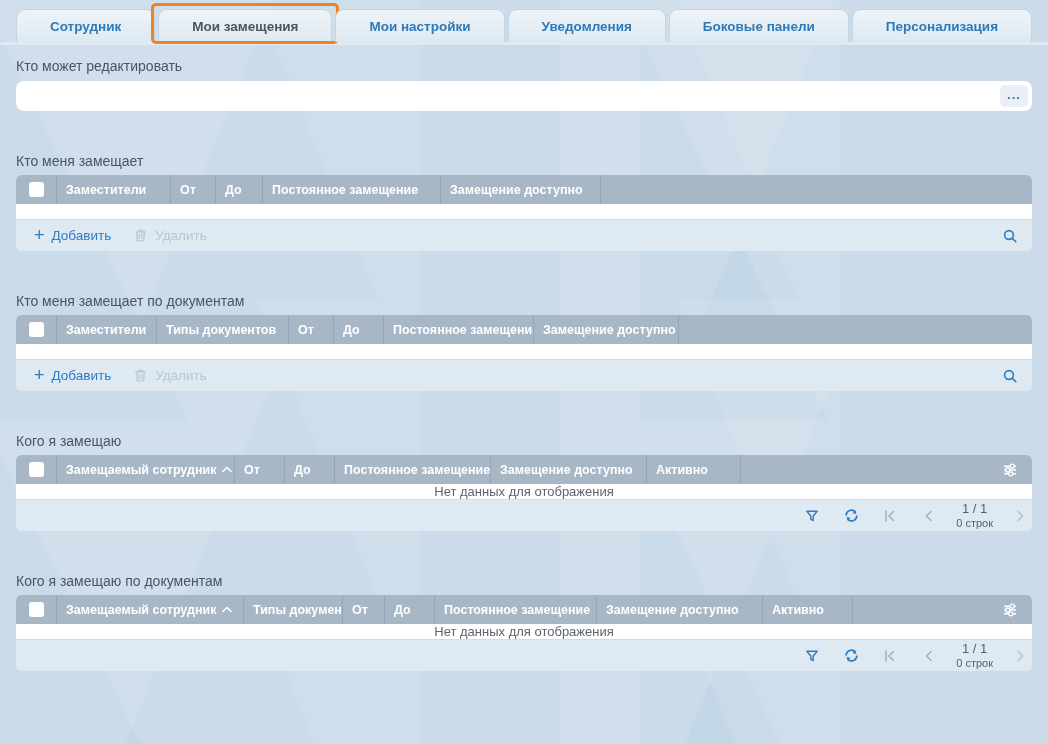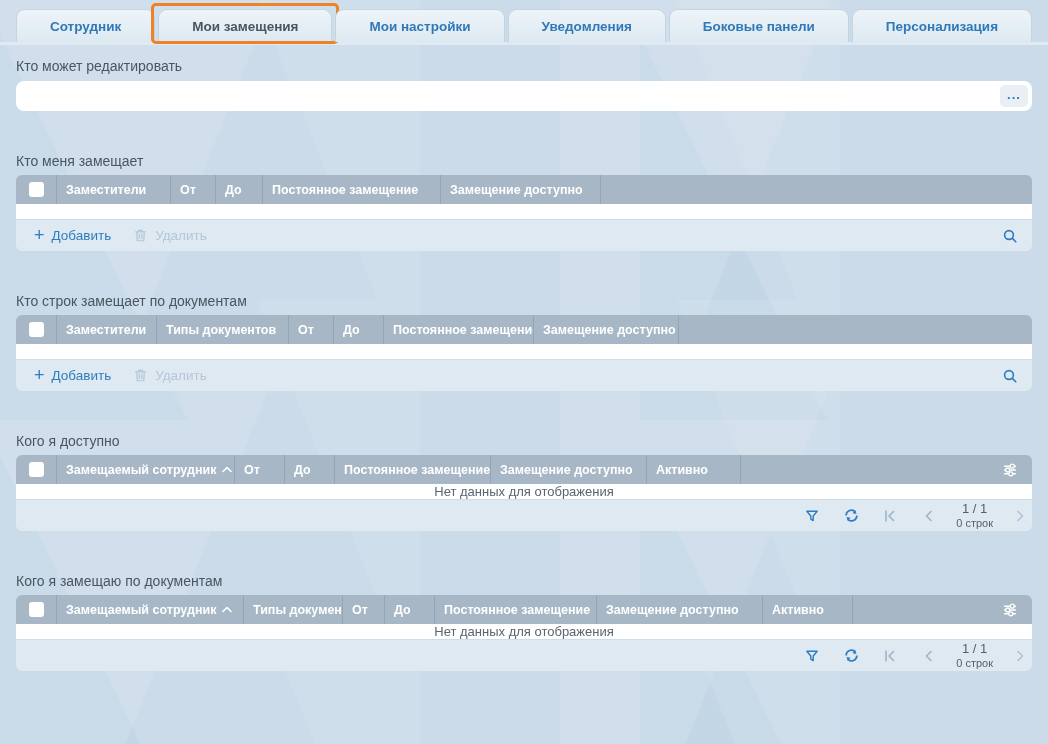--- a/index.html
+++ b/index.html
@@ -143,21 +143,21 @@
         <div class="spacer"></div>
         <div class="icon-btn">
             <svg width="16" height="16" viewBox="0 0 16 16">
               <circle cx="7" cy="7" r="4.4" fill="none" stroke="#2e7cc1" stroke-width="1.6"></circle>
               <line x1="10.4" y1="10.4" x2="13.8" y2="13.8" stroke="#2e7cc1" stroke-width="1.6" stroke-linecap="round"></line>
             </svg>
           </div>
       </div>
     </div>
 
-    <span class="sec-label">Кто строк замещает по документам</span>
+    <span class="sec-label">Кто меня замещает по документам</span>
     <div class="block">
       <div class="thead">
         <div class="th" style="width:40px">
             <span class="cb"></span>
           </div>
         <div class="th" style="width:100px">
             <span>Заместители</span>
           </div>
         <div class="th" style="width:132px">
             <span>Типы документов</span>
@@ -193,21 +193,21 @@
         <div class="spacer"></div>
         <div class="icon-btn">
             <svg width="16" height="16" viewBox="0 0 16 16">
               <circle cx="7" cy="7" r="4.4" fill="none" stroke="#2e7cc1" stroke-width="1.6"></circle>
               <line x1="10.4" y1="10.4" x2="13.8" y2="13.8" stroke="#2e7cc1" stroke-width="1.6" stroke-linecap="round"></line>
             </svg>
           </div>
       </div>
     </div>
 
-    <span class="sec-label">Кого я доступно</span>
+    <span class="sec-label">Кого я замещаю</span>
     <div class="block">
       <div class="thead">
         <div class="th" style="width:40px">
             <span class="cb"></span>
           </div>
         <div class="th" style="width:178px">
           <span>Замещаемый сотрудник</span>
           <span>
               <svg width="10" height="7" viewBox="0 0 10 7">
                 <polyline points="1,5.5 5,1.5 9,5.5" fill="none" stroke="#fff" stroke-width="1.6" stroke-linecap="round" stroke-linejoin="round"></polyline>

